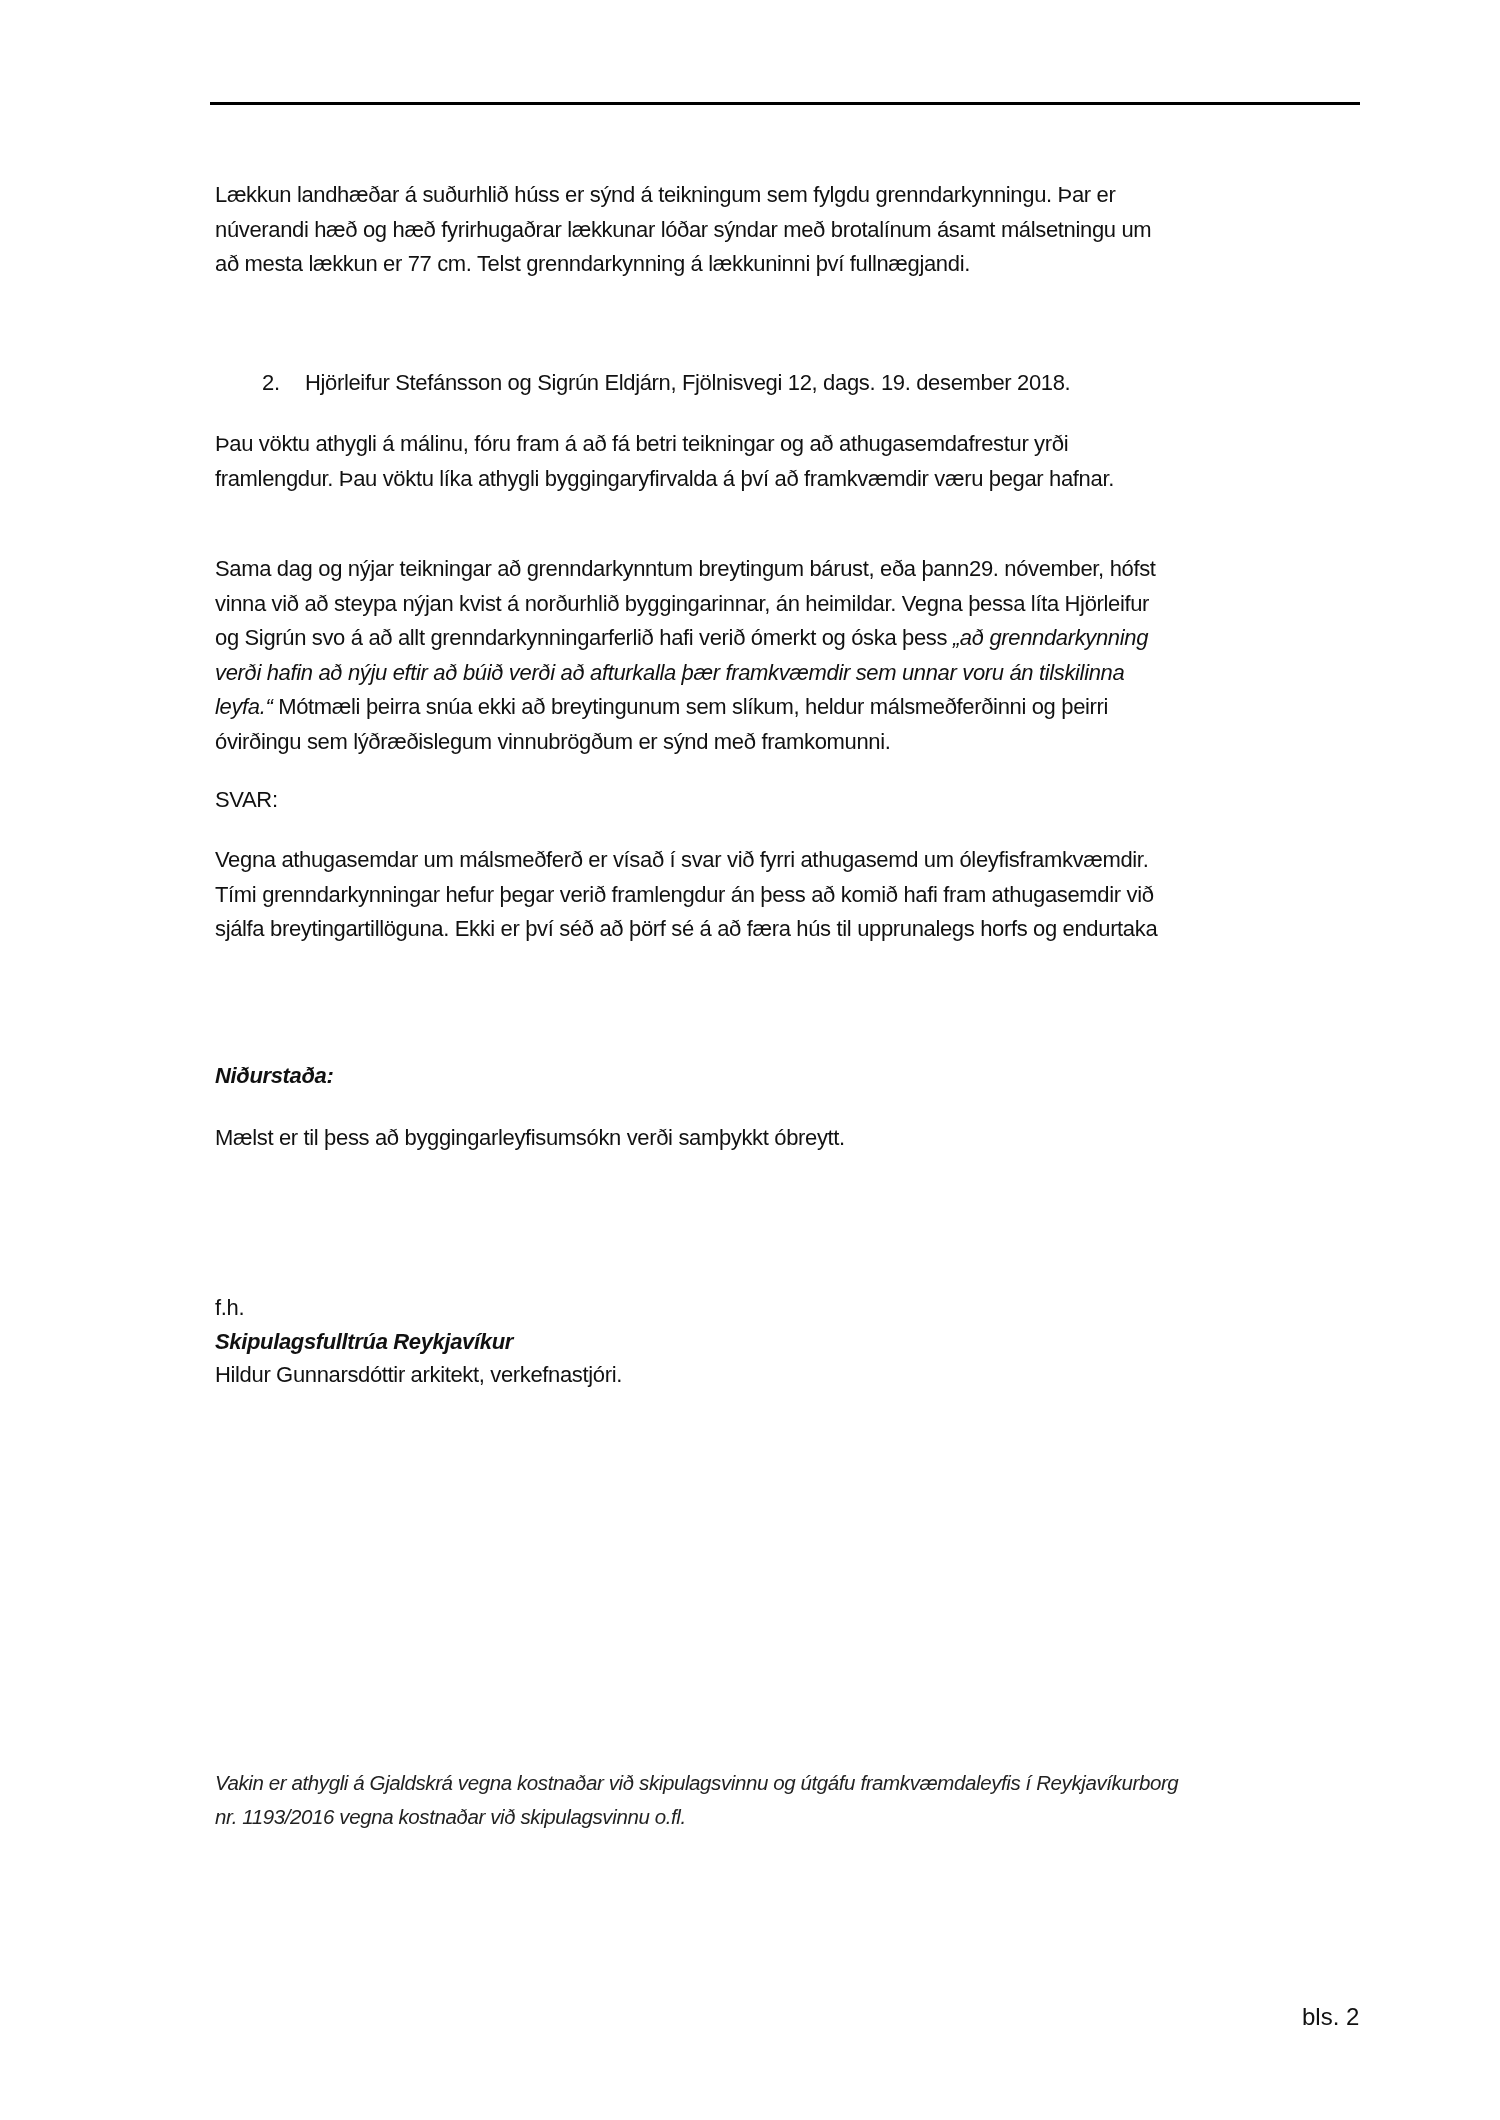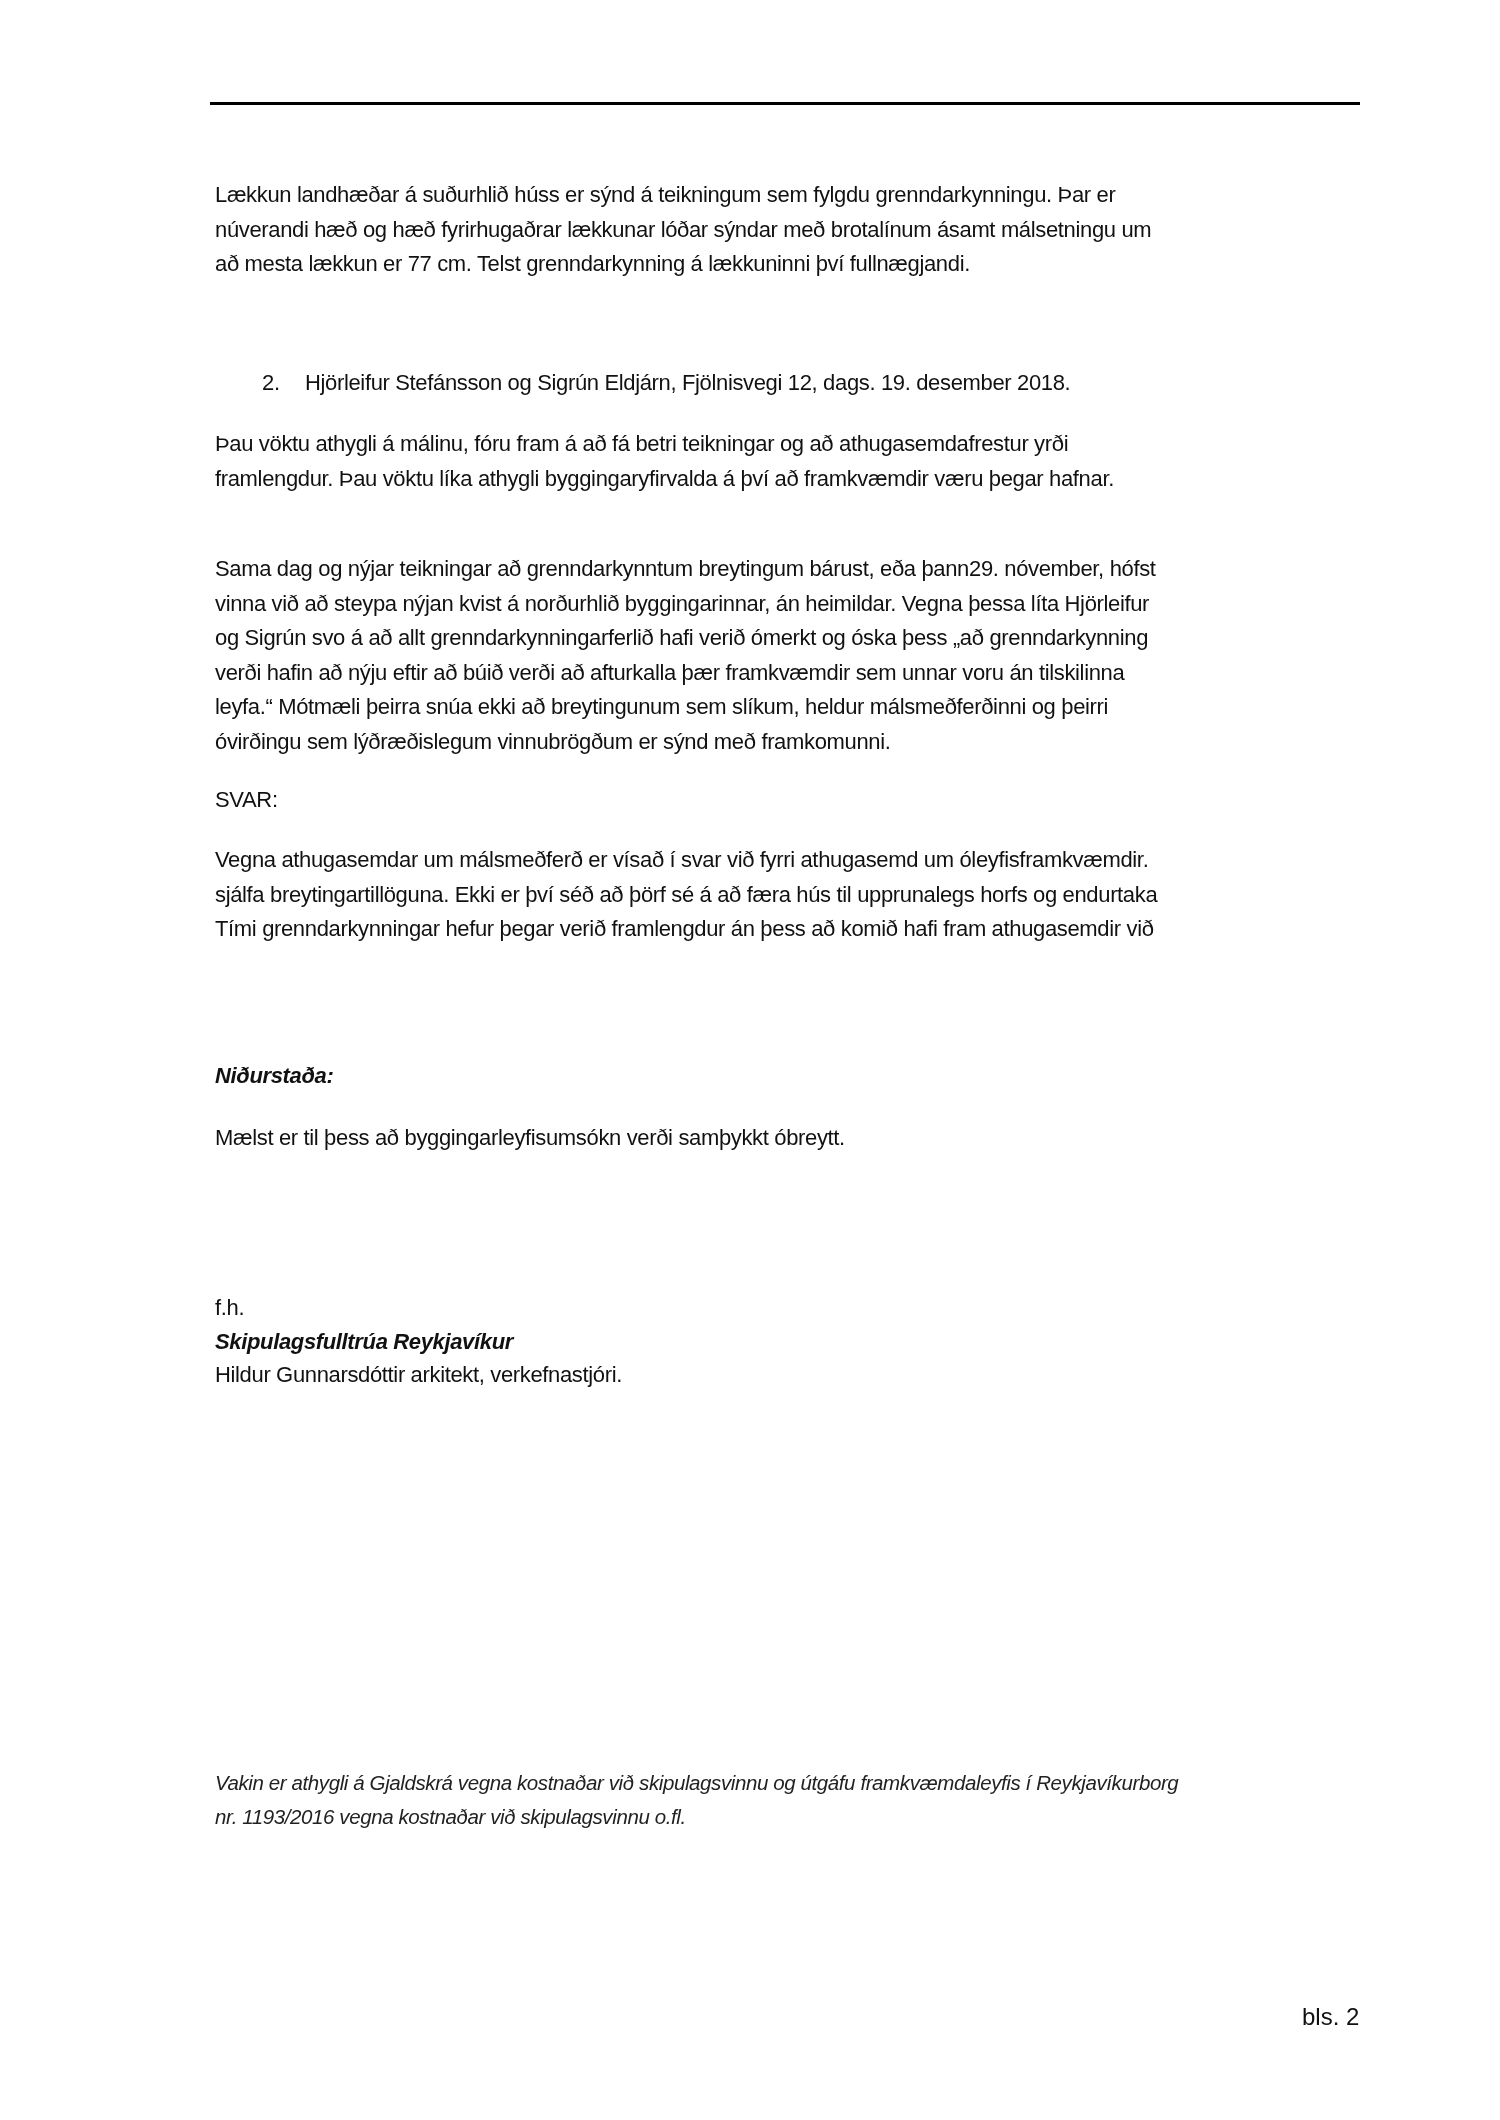--- a/index.html
+++ b/index.html
@@ -1,21 +1,21 @@
 <!DOCTYPE html>
 <html><head>
 <meta charset="utf-8">
 <style>
   html, body { margin: 0; padding: 0; background: #ffffff; }
   body { width: 1500px; height: 2120px; position: relative; overflow: hidden;
          font-family: "Liberation Sans", "DejaVu Sans", sans-serif; color: #111; }
   .rule { position: absolute; left: 210px; top: 102px; width: 1150px; height: 3px; background: #000; }
   .block { position: absolute; left: 215px; width: 1160px; font-size: 22px; line-height: 34.5px; letter-spacing: -0.35px; white-space: nowrap; }
   .block .ln { display: block; }
-  .it { }
+  .it { font-style: italic; }
   .b { font-weight: bold; font-style: italic; }
   .list-item { position: absolute; top: 366px; left: 262px; font-size: 22px; line-height: 34.5px; letter-spacing: -0.35px; white-space: nowrap; }
   .list-item .num { display: inline-block; width: 43px; }
   .footer-note { position: absolute; left: 215px; top: 1766px; font-size: 20.5px; line-height: 34px; font-style: italic; letter-spacing: -0.4px; white-space: nowrap; color: #222; }
   .page-num { position: absolute; left: 1302px; top: 2003px; font-family: Liberation Sans, sans-serif; font-size: 24px; color: #111; }
 </style>
 </head>
 <body>
 
 <div class="rule"></div>
@@ -43,22 +43,22 @@
   <span class="ln"><span class="it">leyfa.“</span><span> Mótmæli þeirra snúa ekki að breytingunum sem slíkum, heldur málsmeðferðinni og þeirri</span></span>
   <span class="ln">óvirðingu sem lýðræðislegum vinnubrögðum er sýnd með framkomunni.</span>
 </div>
 
 <div class="block" style="top:783px;">
   <span class="ln">SVAR:</span>
 </div>
 
 <div class="block" style="top:843px;">
   <span class="ln">Vegna athugasemdar um málsmeðferð er vísað í svar við fyrri athugasemd um óleyfisframkvæmdir.</span>
+  <span class="ln">Tími grenndarkynningar hefur þegar verið framlengdur án þess að komið hafi fram athugasemdir við</span>
   <span class="ln">sjálfa breytingartillöguna. Ekki er því séð að þörf sé á að færa hús til upprunalegs horfs og endurtaka</span>
-  <span class="ln">Tími grenndarkynningar hefur þegar verið framlengdur án þess að komið hafi fram athugasemdir við</span>
 </div>
 
 <div class="block b" style="top:1059px;">
   <span class="ln">Niðurstaða:</span>
 </div>
 
 <div class="block" style="top:1121px;">
   <span class="ln">Mælst er til þess að byggingarleyfisumsókn verði samþykkt óbreytt.</span>
 </div>
 

